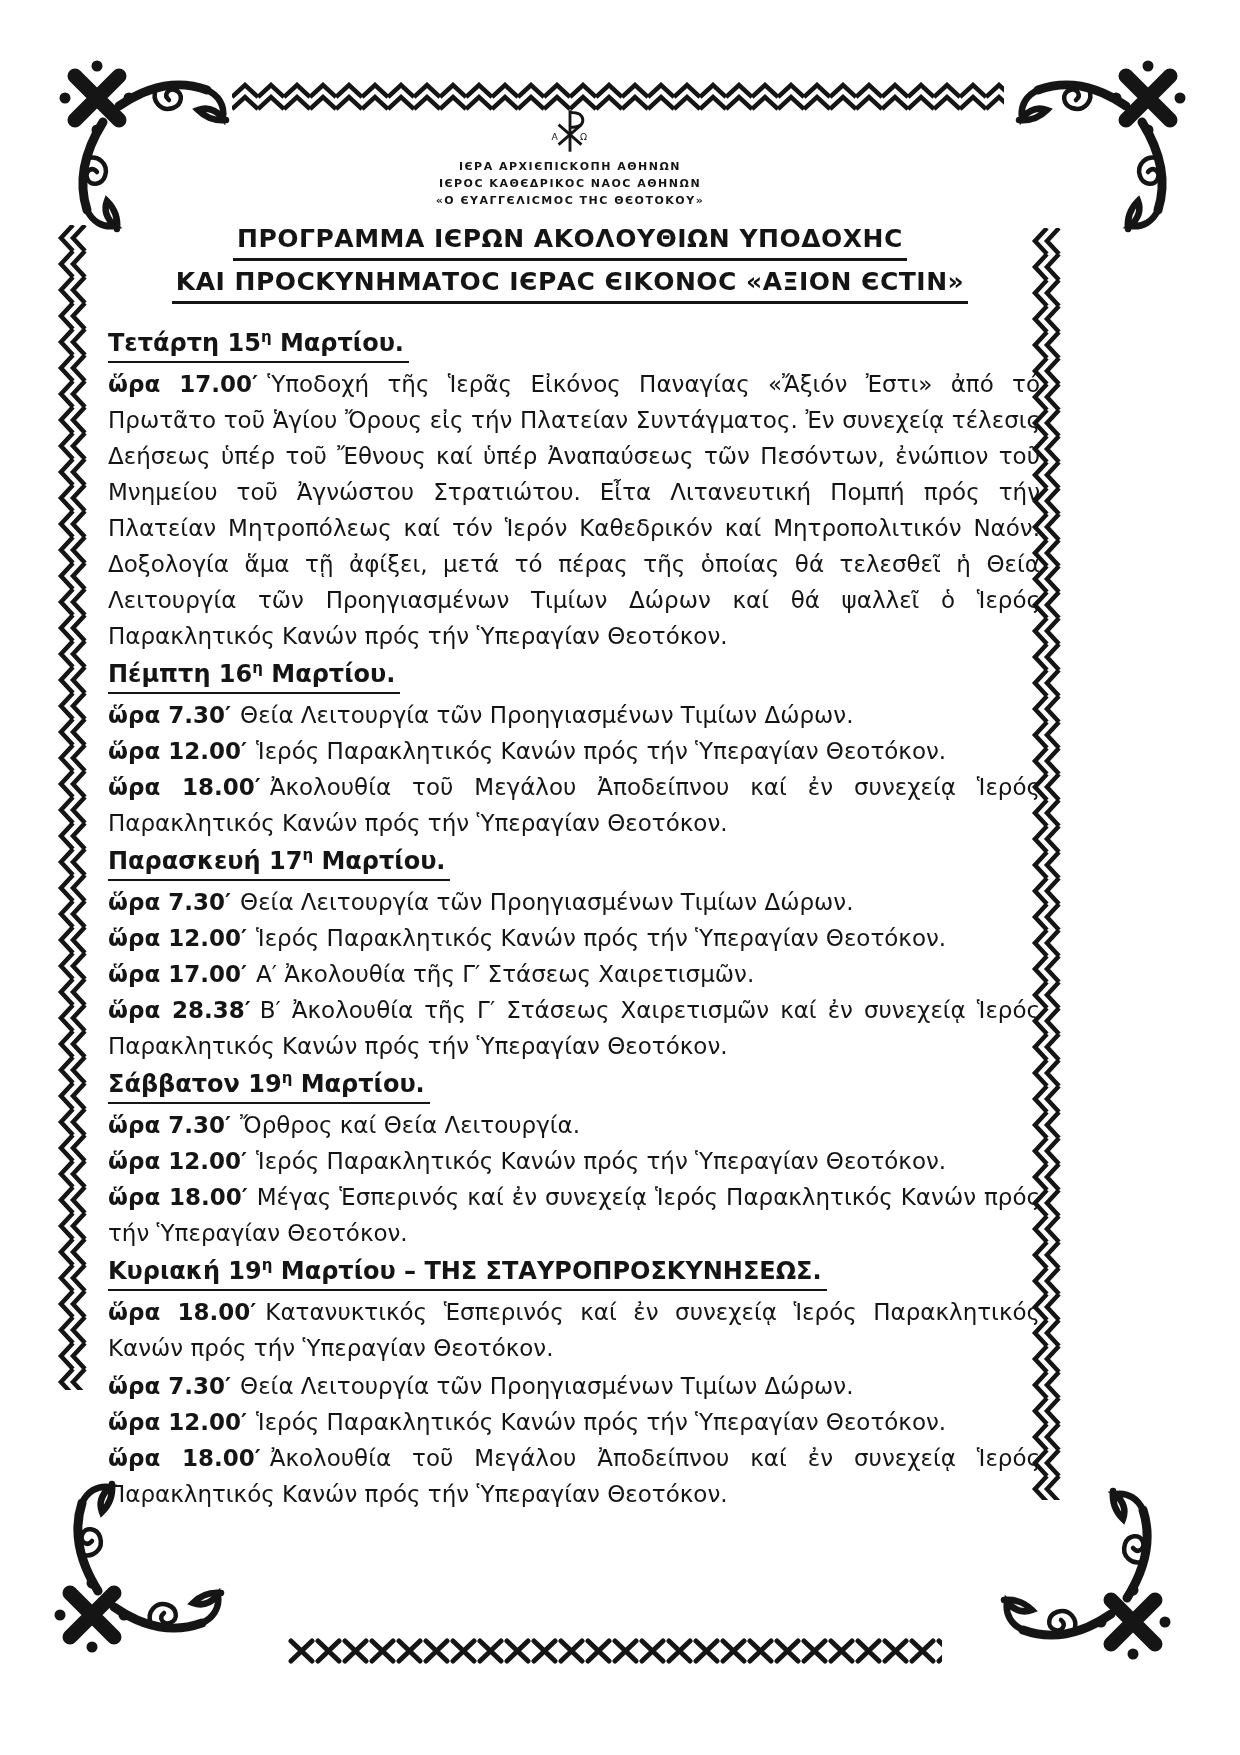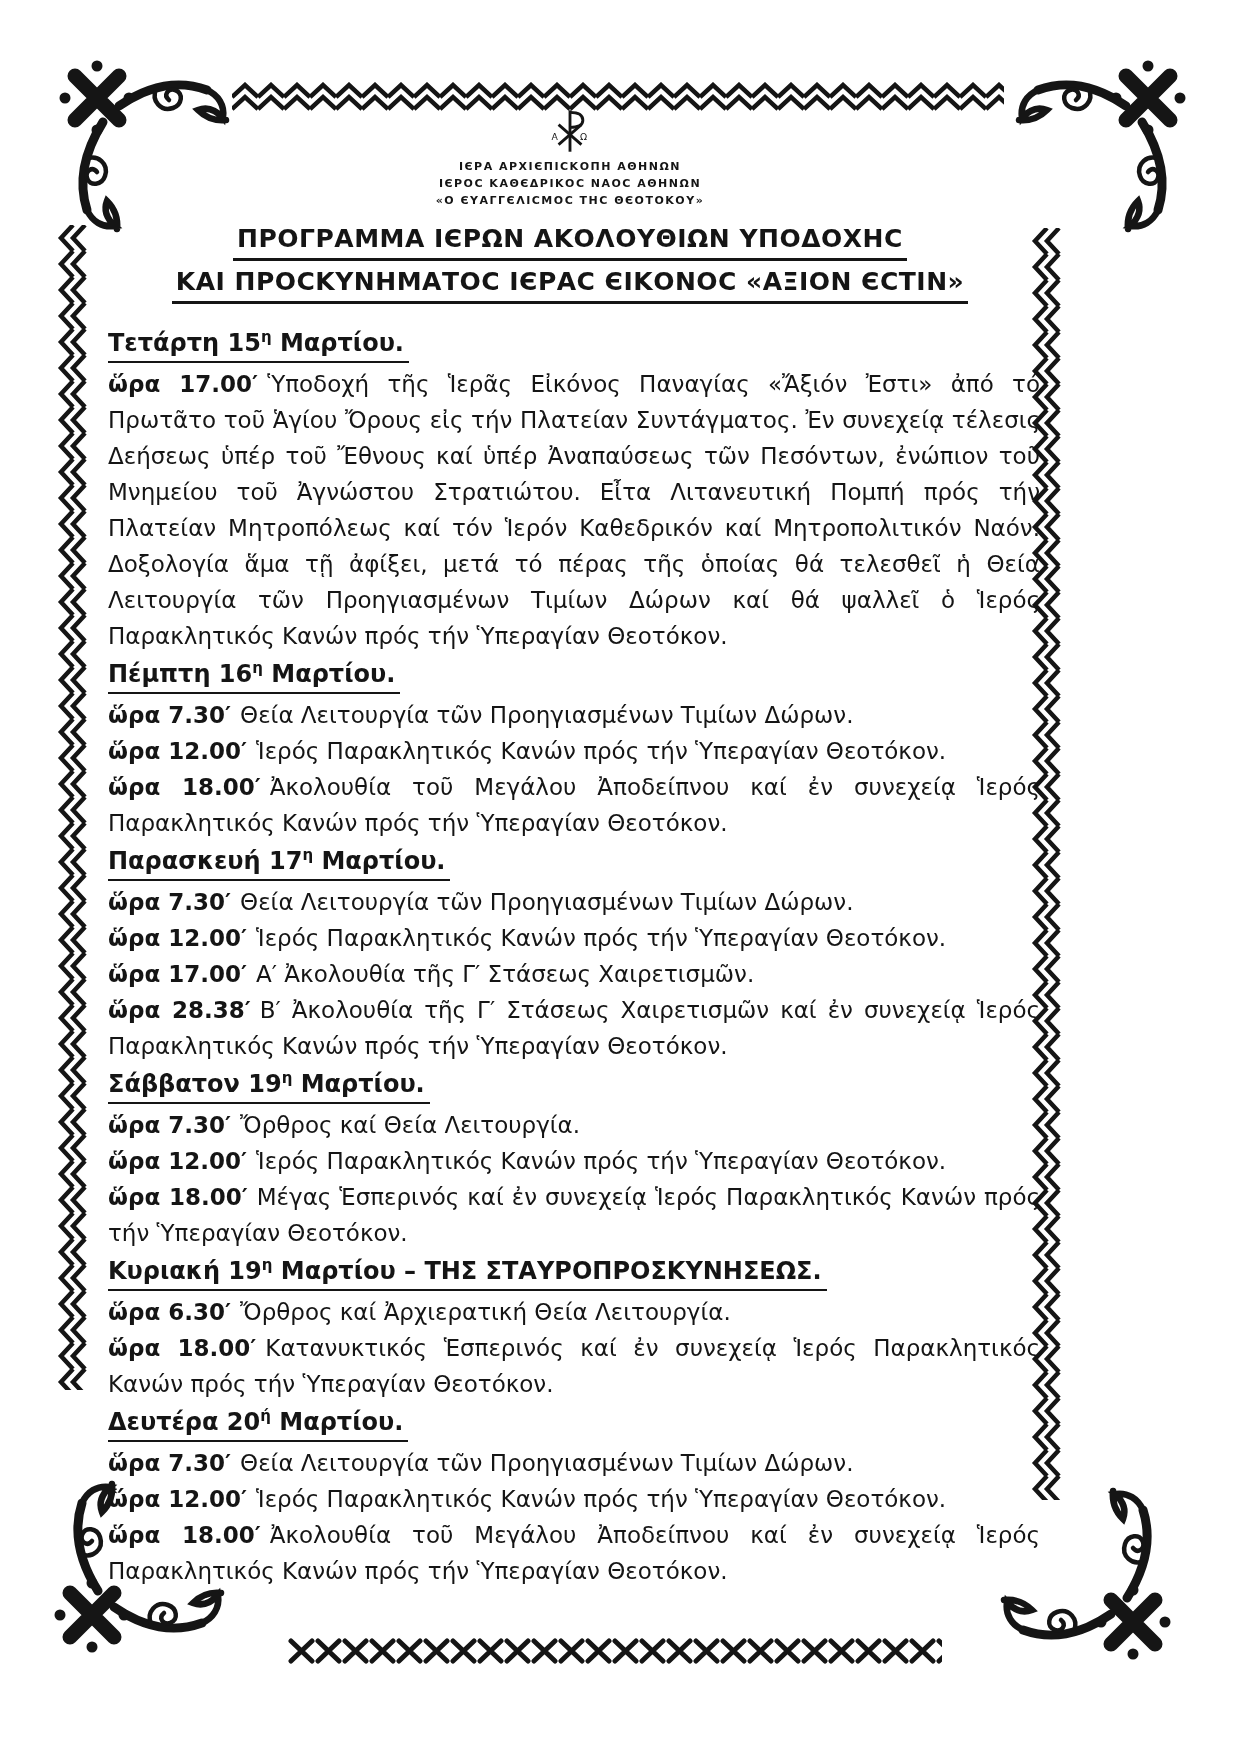--- a/index.html
+++ b/index.html
@@ -201,31 +201,25 @@
       </section>
 
       <section class="day-block">
         <h2 class="day">
             <span>Κυριακή 19</span>
             <sup>η</sup>
             <span> Μαρτίου – ΤΗΣ ΣΤΑΥΡΟΠΡΟΣΚΥΝΗΣΕΩΣ.</span>
           </h2>
         <div class="entries">
 
-        <p class="entry"><b class="time">ὥρα 6.30′</b><span class="etext">Ὄρθρος καί Ἀρχιερατική Θεία Λειτουργία.</span></p>
             <p class="entry"><b class="time">ὥρα 18.00′</b><span class="etext">Κατανυκτικός Ἑσπερινός καί ἐν συνεχείᾳ Ἱερός Παρακλητικός Κανών πρός τήν Ὑπεραγίαν Θεοτόκον.</span></p>
           </div>
       </section>
 
       <section class="day-block">
-        <h2 class="day">
-            <span>Δευτέρα 20</span>
-            <sup>ή</sup>
-            <span> Μαρτίου.</span>
-          </h2>
         <div class="entries">
 
         <p class="entry"><b class="time">ὥρα 7.30′</b><span class="etext">Θεία Λειτουργία τῶν Προηγιασμένων Τιμίων Δώρων.</span></p>
             <p class="entry"><b class="time">ὥρα 12.00′</b><span class="etext">Ἱερός Παρακλητικός Κανών πρός τήν Ὑπεραγίαν Θεοτόκον.</span></p>
             <p class="entry"><b class="time">ὥρα 18.00′</b><span class="etext">Ἀκολουθία τοῦ Μεγάλου Ἀποδείπνου καί ἐν συνεχείᾳ Ἱερός Παρακλητικός Κανών πρός τήν Ὑπεραγίαν Θεοτόκον.</span></p>
           </div>
       </section>
 
     </div>
   </div>

